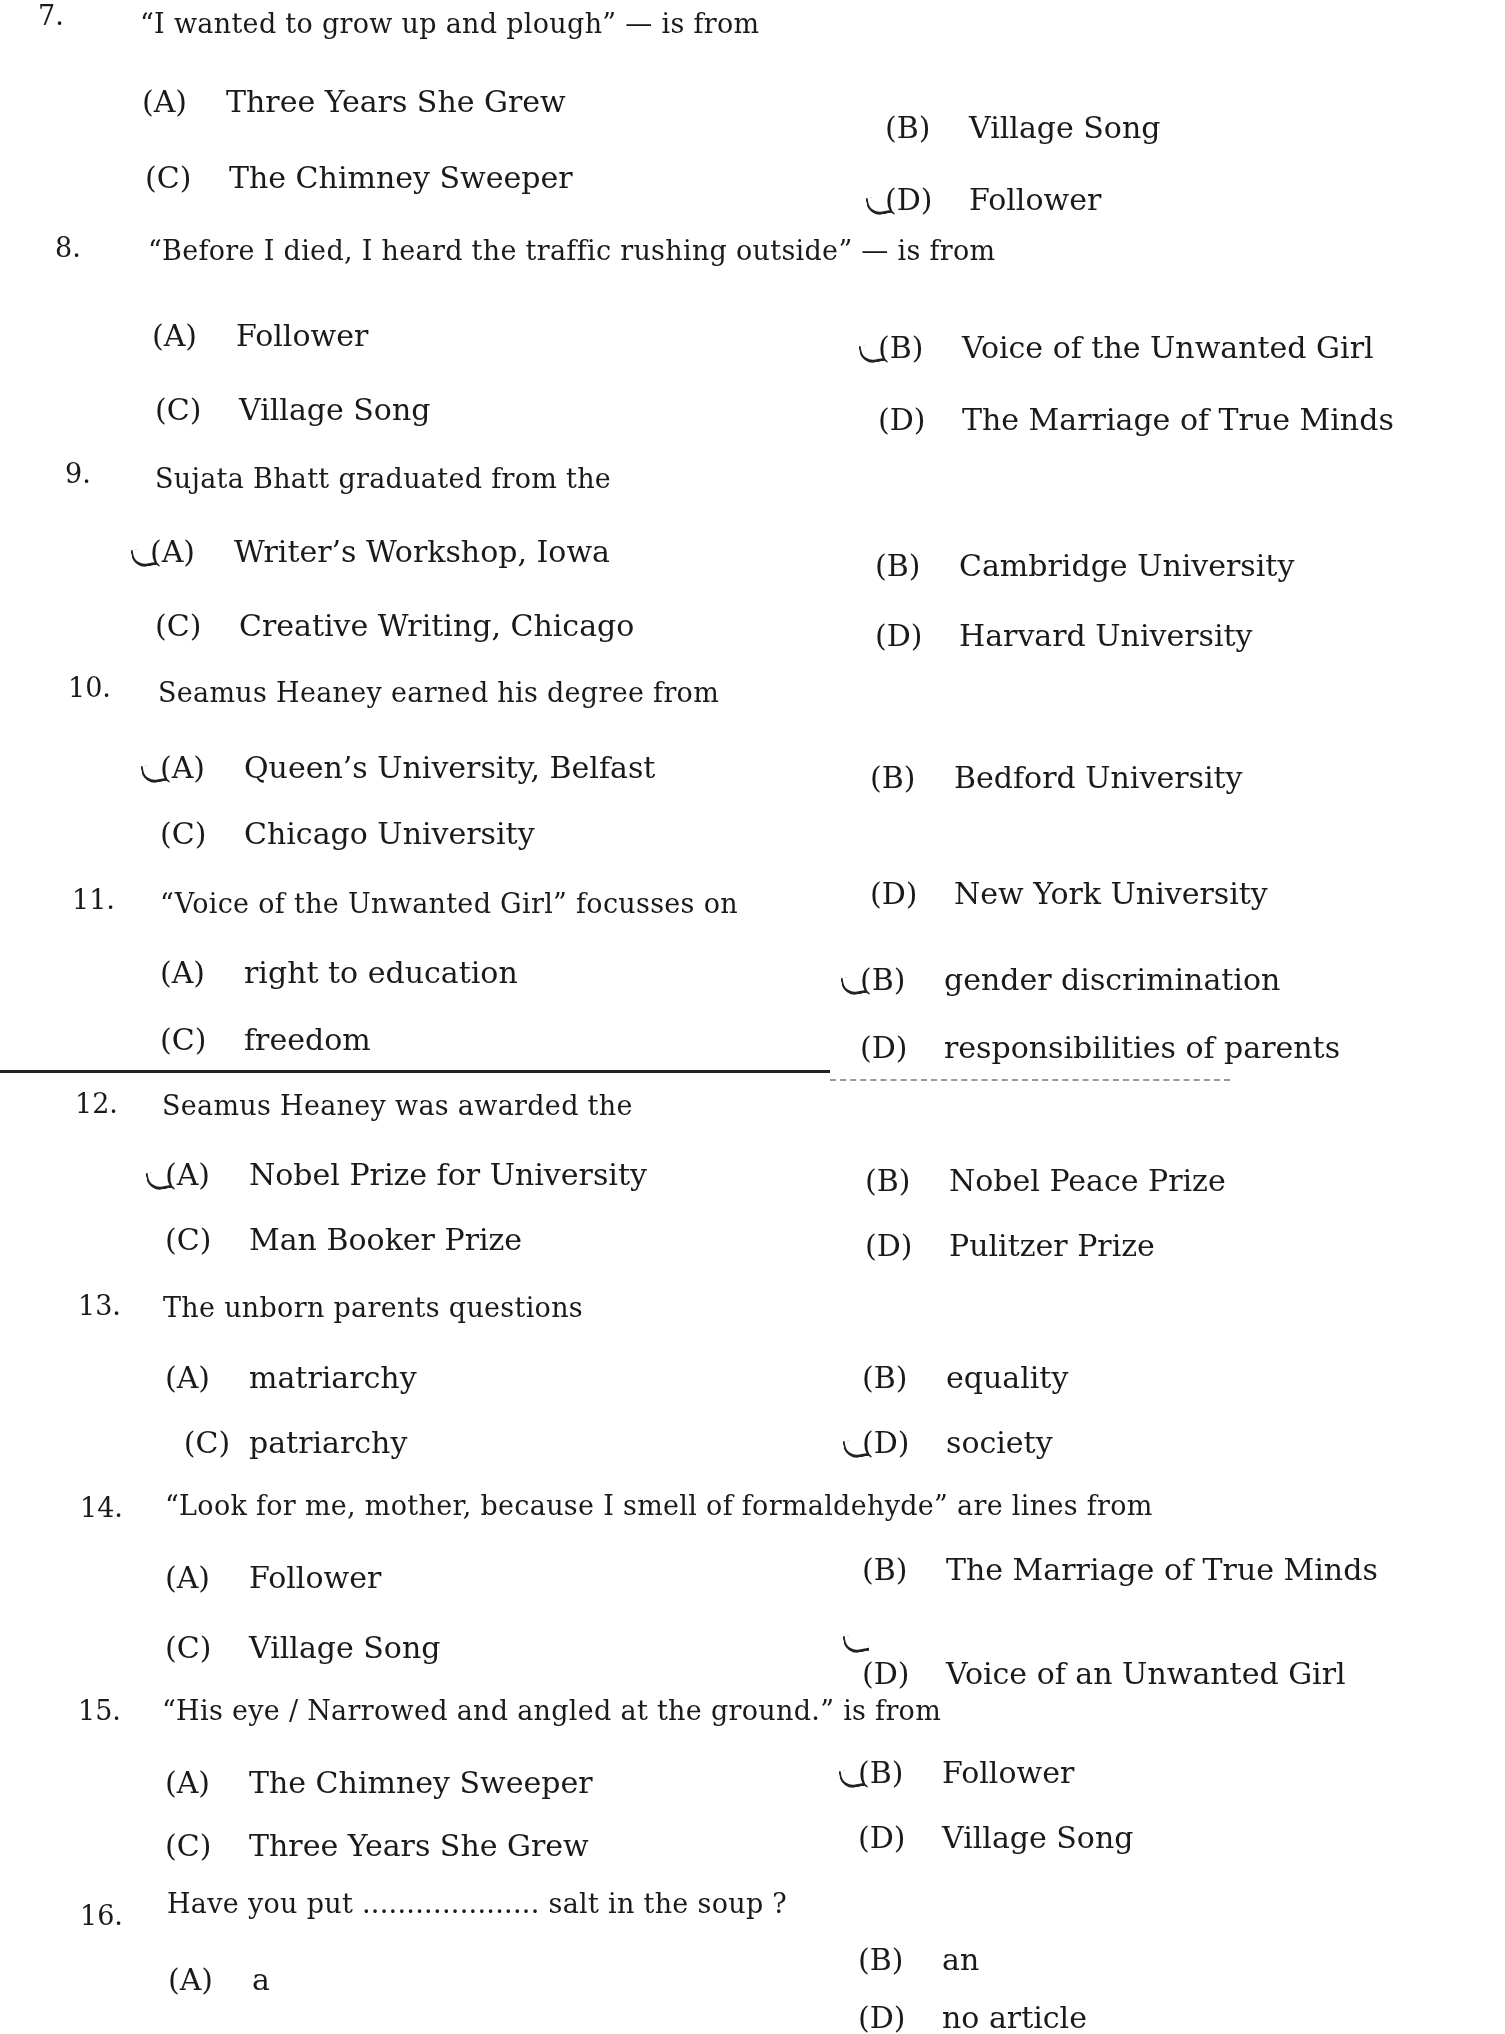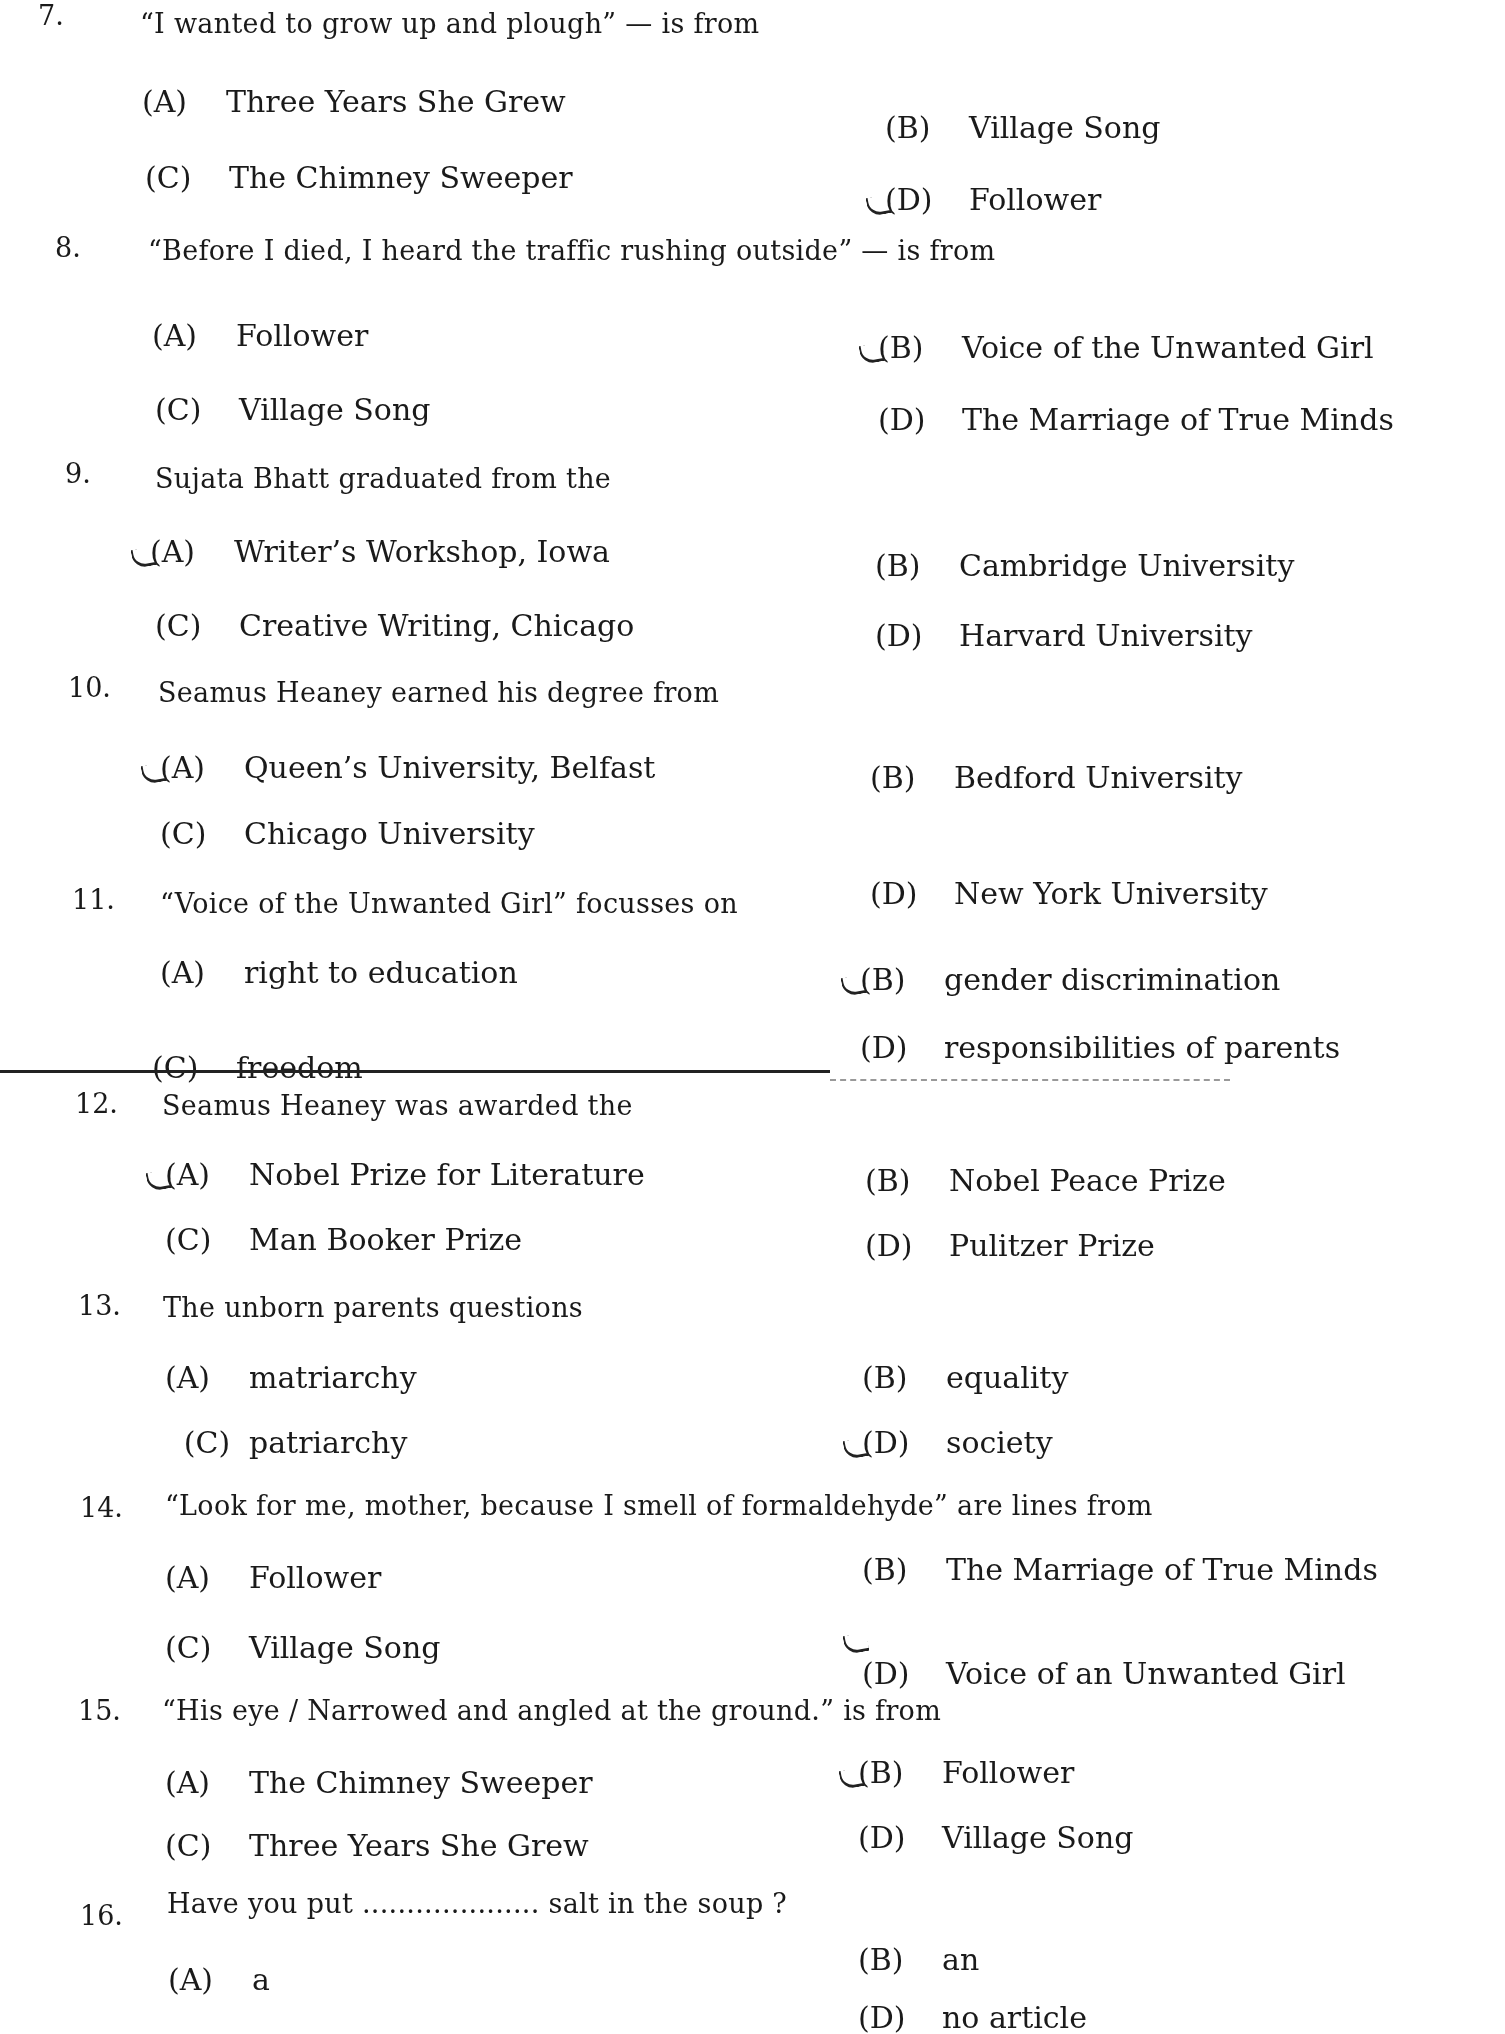--- a/index.html
+++ b/index.html
@@ -56,27 +56,27 @@
       <div class="opt" style="left: 870px; top: 760px;"><span class="lbl">(B)</span><span>Bedford University</span></div>
       <div class="opt" style="left: 160px; top: 816px;"><span class="lbl">(C)</span><span>Chicago University</span></div>
       <div class="opt" style="left: 870px; top: 828px; margin-top: 48px;"><span class="lbl">(D)</span><span>New York University</span></div>
     </div>
     <div>
       <span class="qnum" style="left: 72px; top: 884px;">11.</span>
       <span class="q" style="left: 160px; top: 888px;">“Voice of the Unwanted Girl” focusses on</span>
       <div class="opt" style="left: 160px; top: 955px;"><span class="lbl">(A)</span><span>right to education</span></div>
       <div class="opt" style="left: 860px; top: 962px;"><span class="lbl">(B)</span><span>gender discrimination</span></div>
       <div class="tick" style="left: 842px; top: 976px;"></div>
-      <div class="opt" style="left: 152px; top: 1022px; margin-top: 28px;"><span class="lbl">(C)</span><span>freedom</span></div>
+      <div class="opt" style="left: 160px; top: 1022px;"><span class="lbl">(C)</span><span>freedom</span></div>
       <div class="opt" style="left: 860px; top: 1030px;"><span class="lbl">(D)</span><span>responsibilities of parents</span></div>
     </div>
     <div>
       <span class="qnum" style="left: 75px; top: 1088px;">12.</span>
       <span class="q" style="left: 162px; top: 1090px;">Seamus Heaney was awarded the</span>
-      <div class="opt" style="left: 165px; top: 1157px;"><span class="lbl">(A)</span><span>Nobel Prize for Literature</span></div>
+      <div class="opt" style="left: 165px; top: 1157px;"><span class="lbl">(A)</span><span>Nobel Prize for University</span></div>
       <div class="tick" style="left: 147px; top: 1171px;"></div>
       <div class="opt" style="left: 865px; top: 1163px;"><span class="lbl">(B)</span><span>Nobel Peace Prize</span></div>
       <div class="opt" style="left: 165px; top: 1222px;"><span class="lbl">(C)</span><span>Man Booker Prize</span></div>
       <div class="opt" style="left: 865px; top: 1228px;"><span class="lbl">(D)</span><span>Pulitzer Prize</span></div>
     </div>
     <div>
       <span class="qnum" style="left: 78px; top: 1290px;">13.</span>
       <span class="q" style="left: 163px; top: 1292px;">The unborn parents questions</span>
       <div class="opt" style="left: 165px; top: 1360px;"><span class="lbl">(A)</span><span>matriarchy</span></div>
       <div class="opt" style="left: 862px; top: 1360px;"><span class="lbl">(B)</span><span>equality</span></div>

